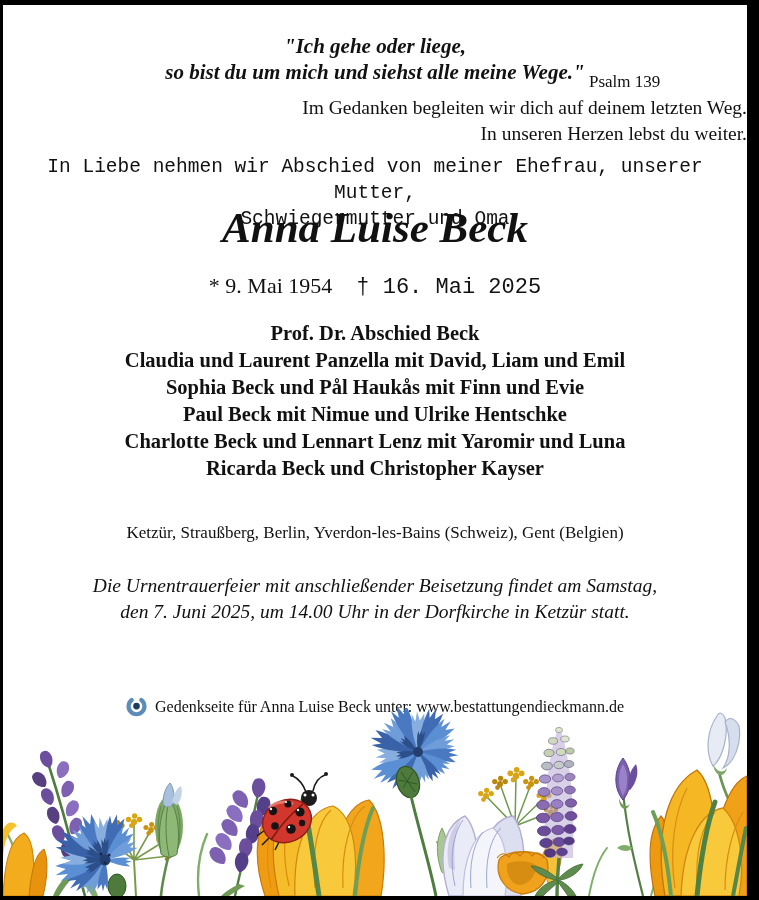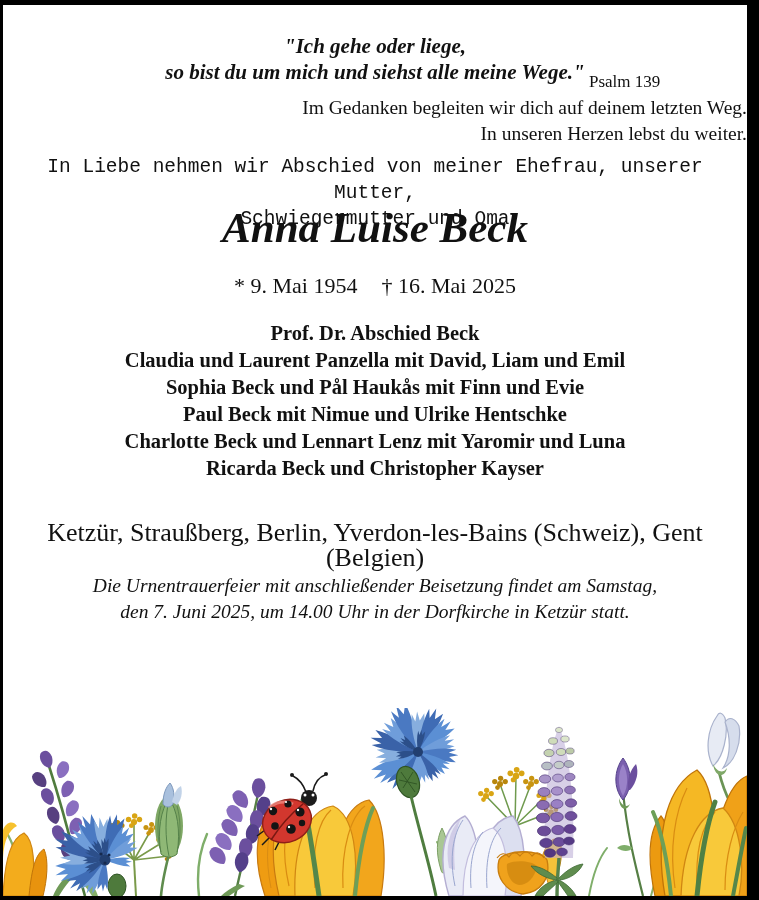--- a/index.html
+++ b/index.html
@@ -12,23 +12,23 @@
     position:absolute;top:5px;left:3px;right:12px;bottom:4px;
     background:#ffffff;overflow:hidden;
   }
   .tblock{position:absolute;left:0;right:0;text-align:center;}
   .quote{top:28px;font-size:21px;line-height:26px;font-weight:bold;font-style:italic;}
   .psalm{position:absolute;left:586px;top:36px;font-size:17px;font-weight:normal;font-style:normal;}
   .intro{top:90px;font-size:19.5px;line-height:26px;text-align:right;}
   .farewell{top:149px;font-size:19.5px;line-height:26px;font-family:Liberation Mono, monospace;}
   .name{top:196px;font-size:43px;line-height:54px;font-weight:bold;font-style:italic;}
   .dates{top:268px;font-size:22px;line-height:26px;}
-  .dates .death{margin-left:24px;}
+  .dates .death{margin-left:24px;font-family:Liberation Mono, monospace;}
   .mourners{top:315px;font-size:20.5px;line-height:27px;font-weight:bold;}
-  .places{top:515px;font-size:26px;line-height:25px;}
+  .places{top:515px;font-size:17px;line-height:25px;}
   .service{top:568px;font-size:19.5px;line-height:26px;font-style:italic;}
   .donation{top:612px;font-size:17px;line-height:23.5px;}
   .donation .iban{font-size:18.5px;}
   .memorial{top:691px;display:flex;justify-content:center;align-items:center;gap:8px;font-size:16px;}
   .memorial svg{display:block;}
   .flowers{position:absolute;left:0;bottom:0;width:744px;height:188px;pointer-events:none;}
 </style>
 </head>
 <body>
 
@@ -66,20 +66,29 @@
   </div>
 
   <div class="tblock places">Ketzür, Straußberg, Berlin, Yverdon-les-Bains (Schweiz), Gent (Belgien)</div>
 
   <div class="tblock service">
     <div>Die Urnentrauerfeier mit anschließender Beisetzung findet am Samstag,</div>
     <div>den 7. Juni 2025, um 14.00 Uhr in der Dorfkirche in Ketzür statt.</div>
   </div>
 
 
+  <div class="tblock memorial">
+    <span>
+      <svg width="21" height="21" viewBox="0 0 22 22">
+        <path d="M 6.0,4.2 A 8.3,8.3 0 1 0 16.0,4.2" fill="none" stroke="#5b8db8" stroke-width="4.4" stroke-linecap="round"></path>
+        <circle cx="11" cy="10.6" r="3.5" fill="#1f3b5e"></circle>
+      </svg>
+    </span>
+    <span>Gedenkseite für Anna Luise Beck unter: www.bestattungendieckmann.de</span>
+  </div>
 
   <svg class="flowers" viewBox="0 0 744 188" preserveAspectRatio="none">
     <defs>
       <path id="cfp" d="M0,0 C-5,-15 -8,-28 -7,-42 L-3,-34 L-1,-45 L2,-35 L7,-43 C8,-28 5,-15 0,0 Z"></path>
       <path id="lav" d="M0,0 C-5,-3 -7,-9 -4,-14 C0,-17 4,-15 5,-9 C5,-4 3,-1 0,0 Z"></path>
       <g id="ub">
           <circle cx="0" cy="0" r="2.4"></circle>
           <circle cx="4.2" cy="-2" r="2.1"></circle>
           <circle cx="-4.2" cy="-2" r="2.1"></circle>
           <circle cx="0.5" cy="-4.6" r="2.1"></circle>

